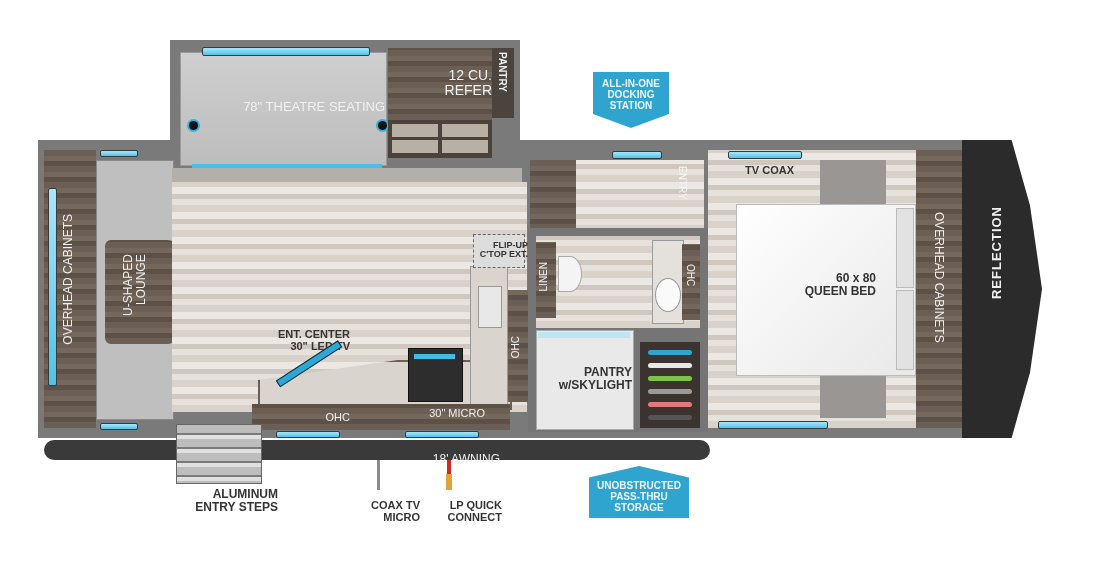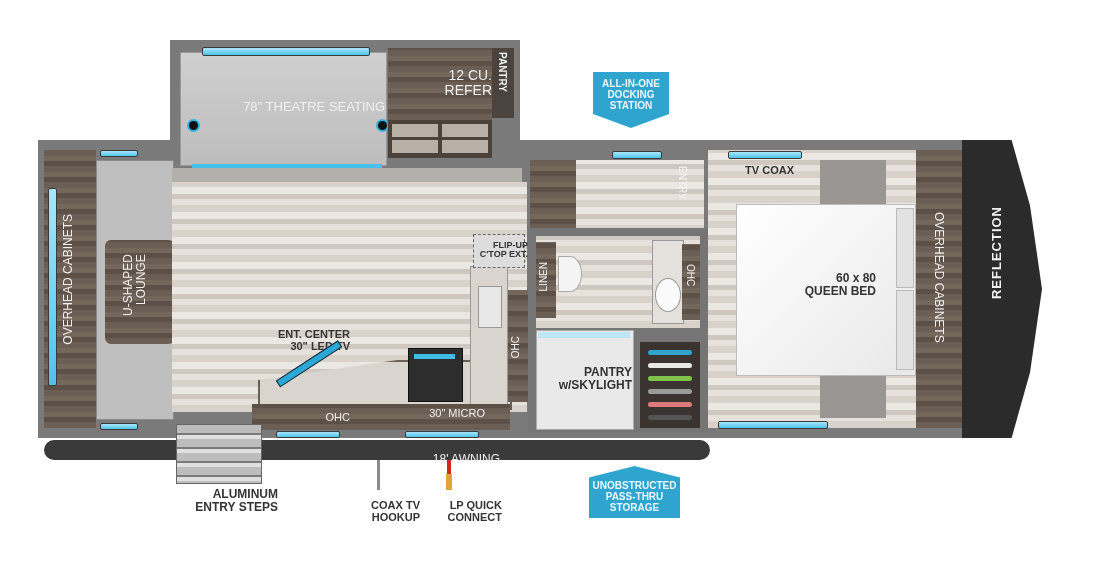--- a/index.html
+++ b/index.html
@@ -123,25 +123,25 @@
 
 <div class="abs" style="left:44px;top:440px;width:666px;height:20px;background:#3a3a3a;border-radius:10px;"></div>
 <div class="lbl light" style="left:380px;top:444px;width:120px;font-size:12px;font-weight:normal;margin-top:9px;">18' AWNING</div>
 
 <div class="abs" style="left:176px;top:424px;width:84px;height:58px;background:repeating-linear-gradient(180deg,#bdbdbd 0 8px,#7a7a7a 8px 10px,#e0e0e0 10px 14px);border:1px solid #666;"></div>
 <div class="lbl dark" style="left:158px;top:488px;width:120px;font-size:12px;">ALUMINUM
 ENTRY STEPS</div>
 
 <div class="abs" style="left:377px;top:460px;width:3px;height:30px;background:#8a8a8a;"></div>
 <div class="lbl dark" style="left:340px;top:500px;width:80px;font-size:11px;">COAX TV
-HOOKUP</div>
+MICRO</div>
 
 <div class="abs" style="left:447px;top:460px;width:4px;height:14px;background:#d02a1f;"></div>
 <div class="abs" style="left:446px;top:474px;width:6px;height:16px;background:#e3a33a;"></div>
 <div class="lbl dark" style="left:442px;top:500px;width:60px;font-size:11px;">LP QUICK
 CONNECT</div>
 
 <div class="callout" style="left:593px;top:72px;width:76px;height:50px;padding-top:6px;clip-path:polygon(0 0,100% 0,100% 75%,50% 100%,0 75%);">ALL-IN-ONE
 DOCKING
 STATION</div>
-<div class="callout" style="left:589px;top:466px;width:91px;height:52px;padding-top:14px;box-sizing:border-box;clip-path:polygon(0 22%,50% 0,100% 22%,100% 100%,0 100%);">UNOBSTRUCTED
+<div class="callout" style="left:589px;top:466px;width:100px;height:52px;padding-top:14px;box-sizing:border-box;clip-path:polygon(0 22%,50% 0,100% 22%,100% 100%,0 100%);">UNOBSTRUCTED
 PASS-THRU
 STORAGE</div>
 
 </body></html>

